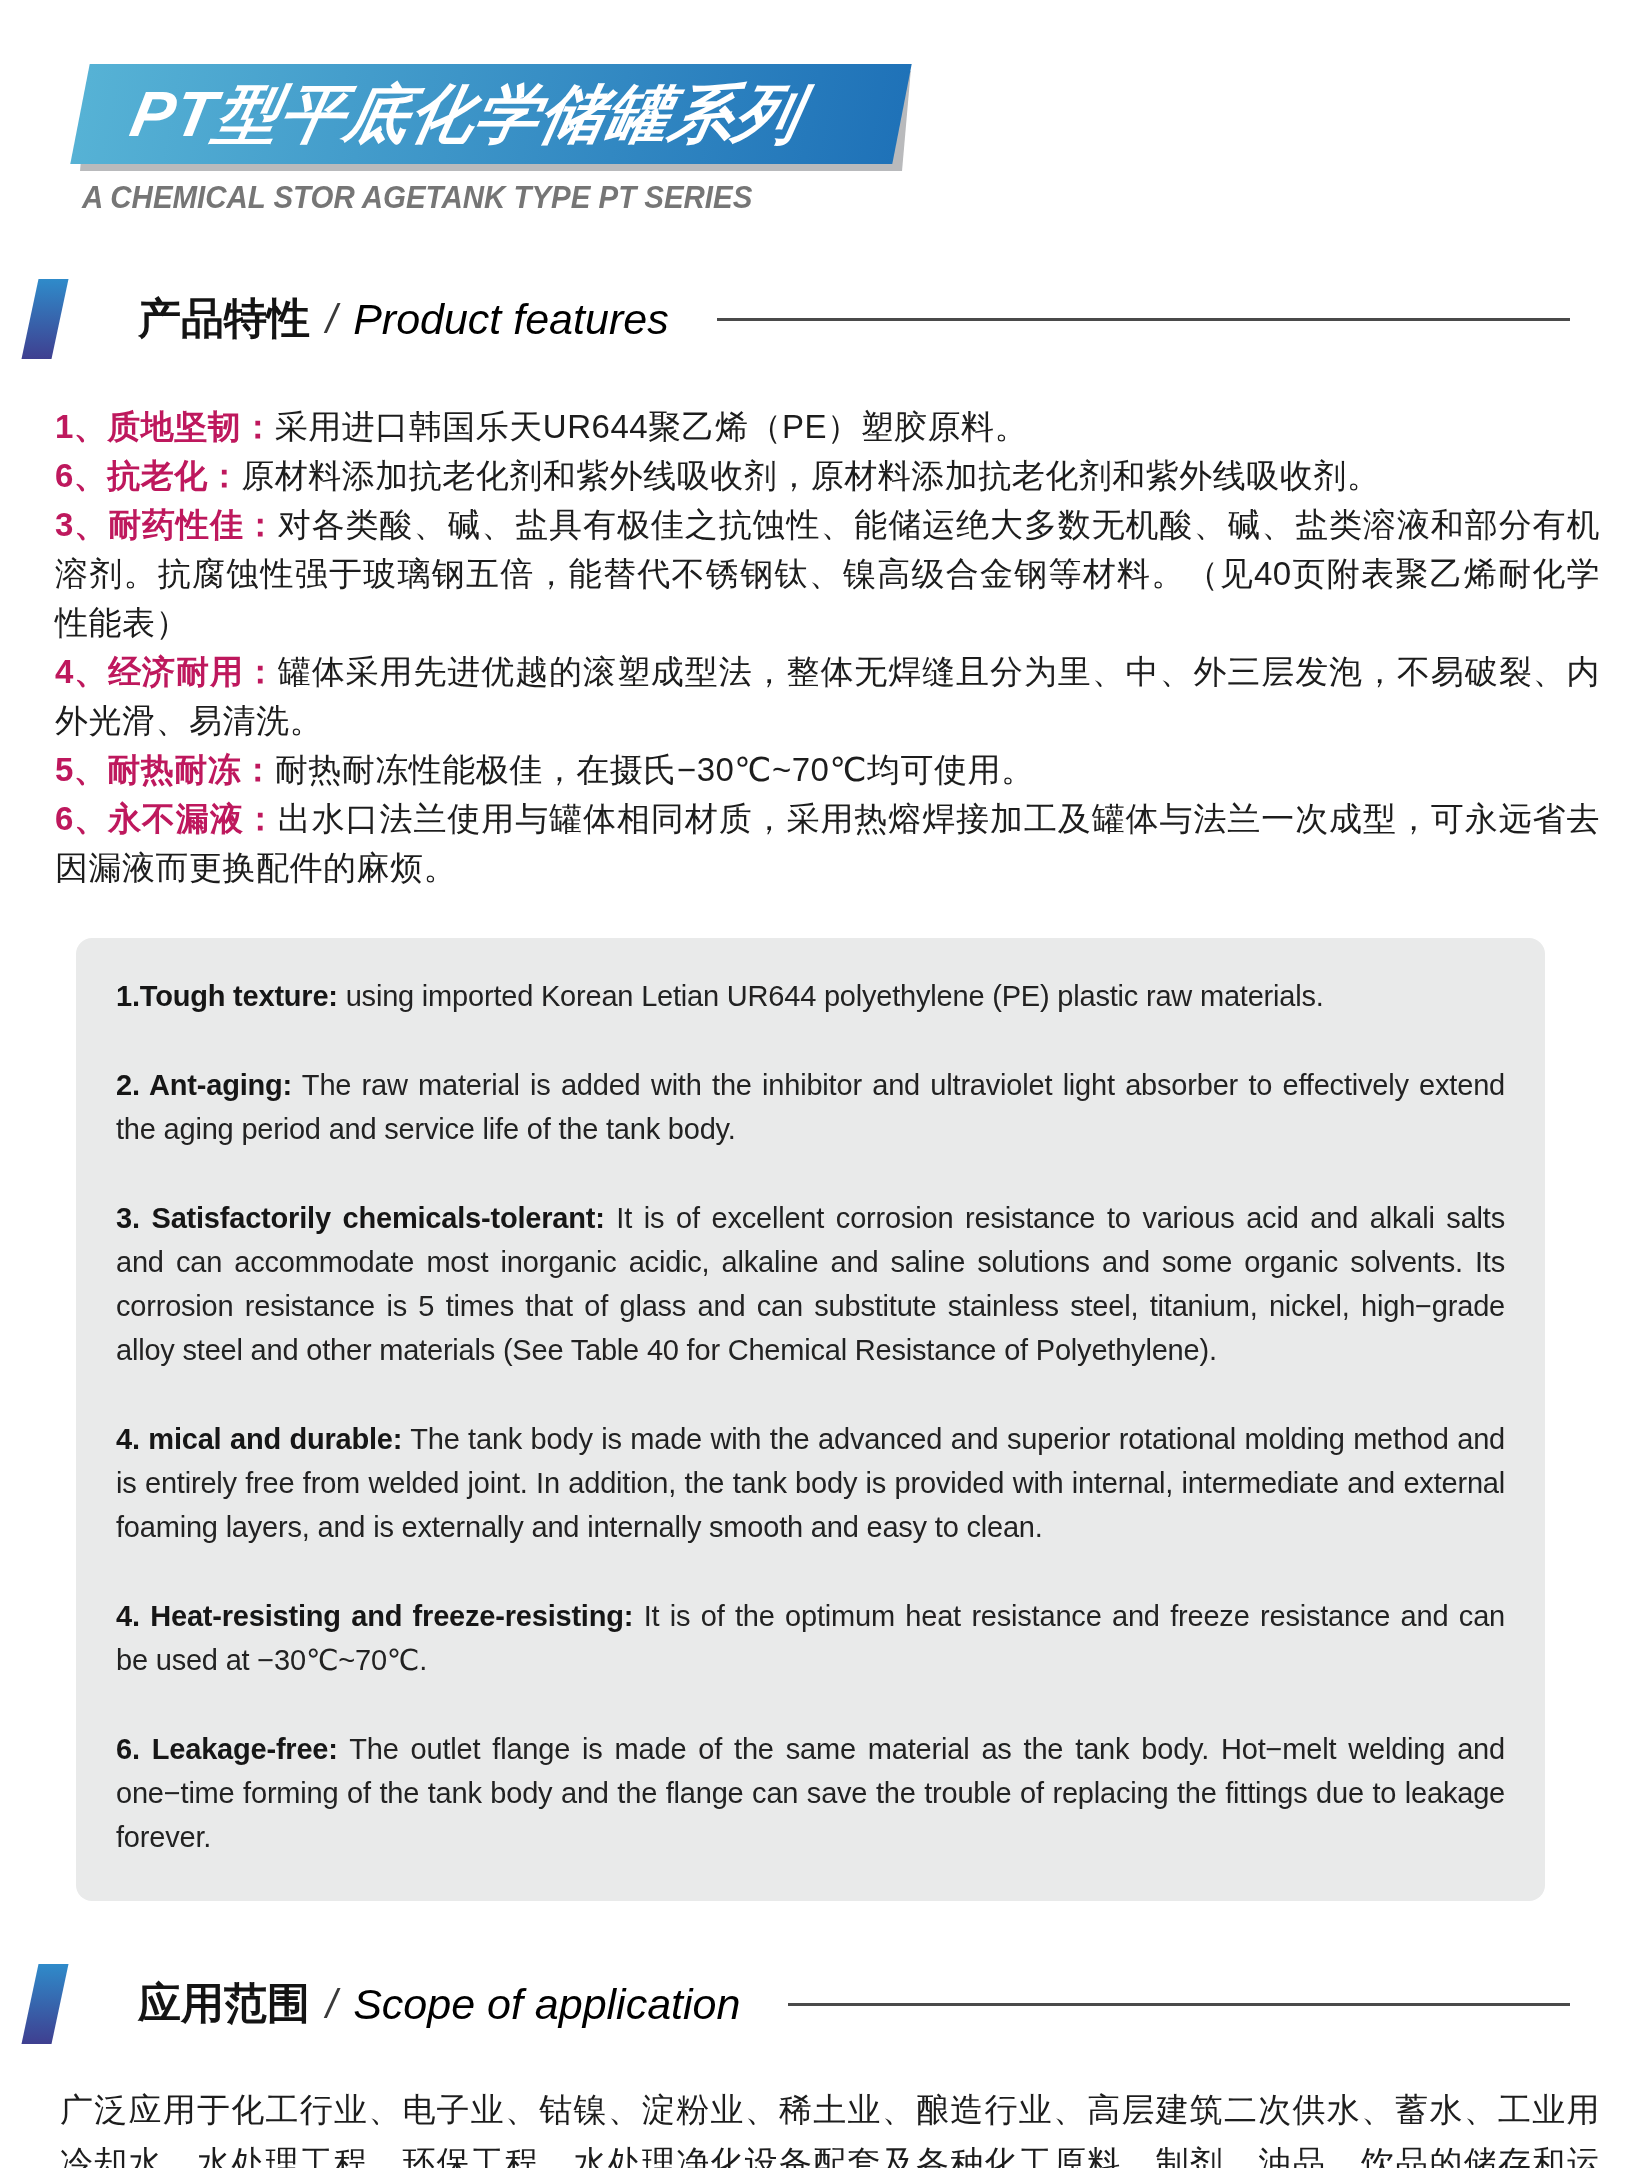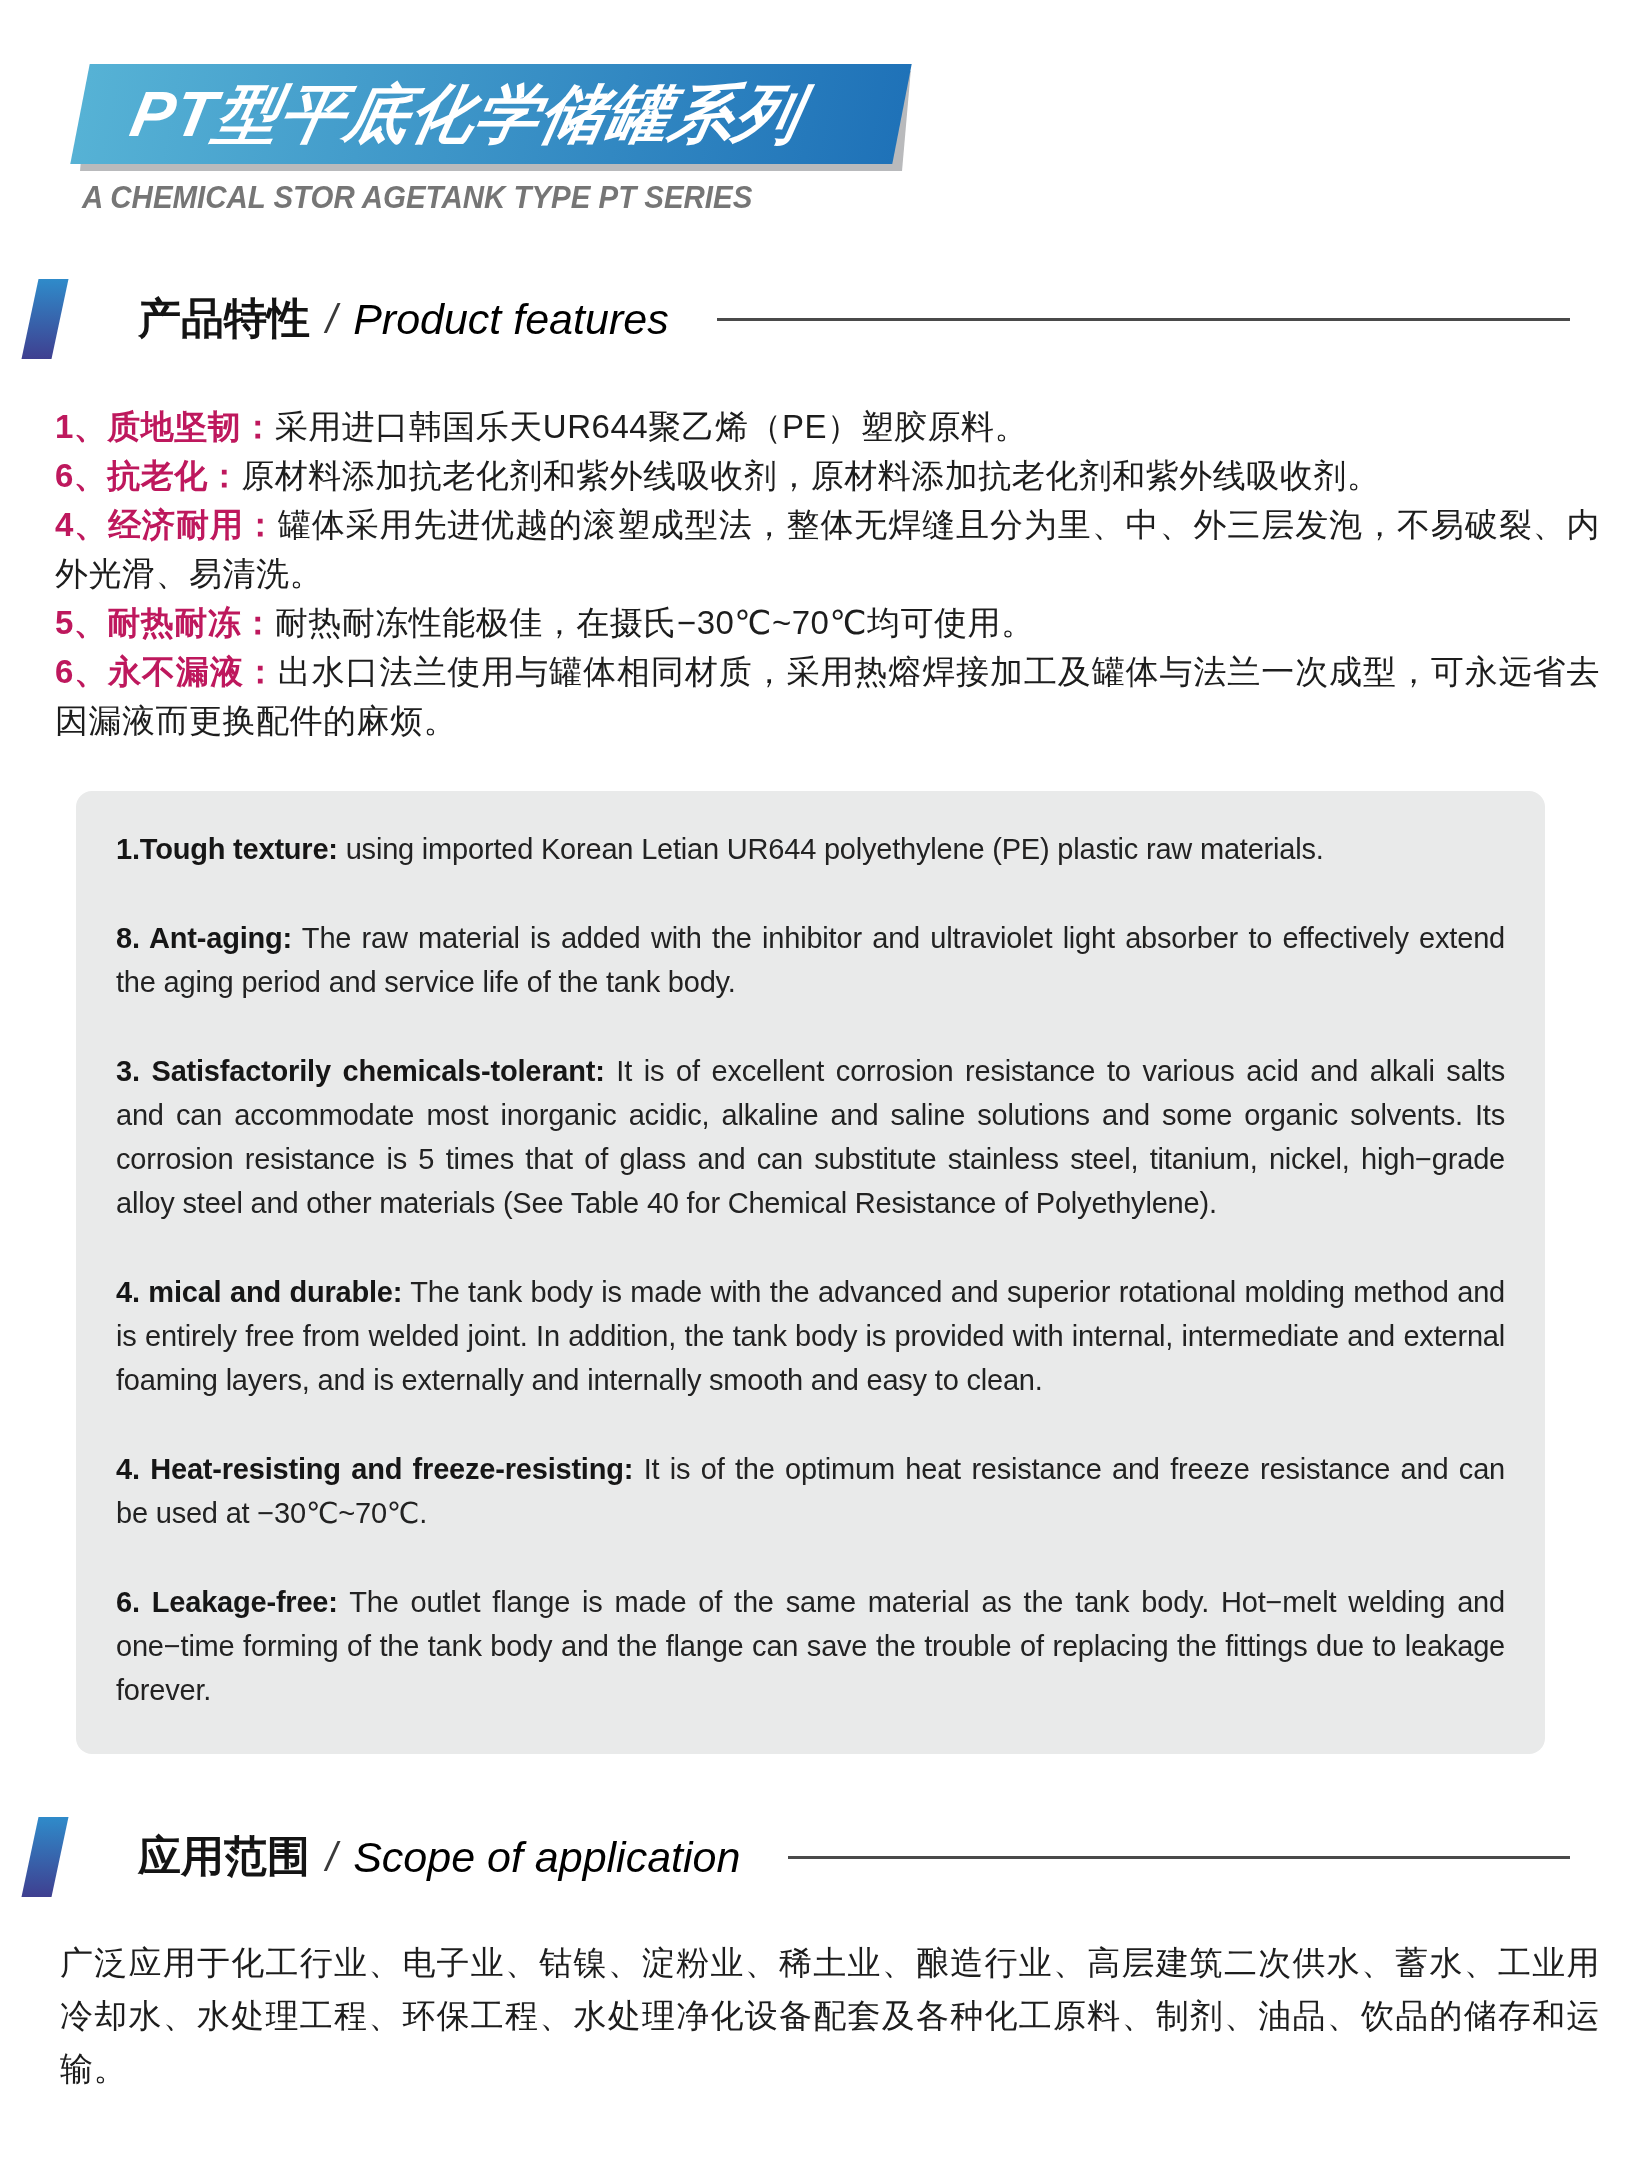--- a/index.html
+++ b/index.html
@@ -98,28 +98,29 @@
       <span class="accent-bar"></span>
       <span class="sec-zh">产品特性</span>
       <span class="sec-sep">/</span>
       <span class="sec-en">Product features</span>
       <span class="sec-line"></span>
     </div>
 
     <ul class="zh-list">
       <li><span class="zh-label">1、质地坚韧：</span><span>采用进口韩国乐天UR644聚乙烯（PE）塑胶原料。</span></li>
       <li><span class="zh-label">6、抗老化：</span><span>原材料添加抗老化剂和紫外线吸收剂，原材料添加抗老化剂和紫外线吸收剂。</span></li>
+      <li><span class="zh-label">3、耐药性佳：</span><span>对各类酸、碱、盐具有极佳之抗蚀性、能储运绝大多数无机酸、碱、盐类溶液和部分有机溶剂。抗腐蚀性强于玻璃钢五倍，能替代不锈钢钛、镍高级合金钢等材料。（见40页附表聚乙烯耐化学性能表）</span></li>
       <li><span class="zh-label">4、经济耐用：</span><span>罐体采用先进优越的滚塑成型法，整体无焊缝且分为里、中、外三层发泡，不易破裂、内外光滑、易清洗。</span></li>
       <li><span class="zh-label">5、耐热耐冻：</span><span>耐热耐冻性能极佳，在摄氏−30℃~70℃均可使用。</span></li>
       <li><span class="zh-label">6、永不漏液：</span><span>出水口法兰使用与罐体相同材质，采用热熔焊接加工及罐体与法兰一次成型，可永远省去因漏液而更换配件的麻烦。</span></li>
     </ul>
 
     <div class="gray-box">
       <p><span class="en-label">1.Tough texture:</span><span> using imported Korean Letian UR644 polyethylene (PE) plastic raw materials.</span></p>
-      <p><span class="en-label">8. Ant-aging:</span><span> The raw material is added with the inhibitor and ultraviolet light absorber to effectively extend the aging period and service life of the tank body.</span></p>
+      <p><span class="en-label">2. Ant-aging:</span><span> The raw material is added with the inhibitor and ultraviolet light absorber to effectively extend the aging period and service life of the tank body.</span></p>
       <p><span class="en-label">3. Satisfactorily chemicals-tolerant:</span><span> It is of excellent corrosion resistance to various acid and alkali salts and can accommodate most inorganic acidic, alkaline and saline solutions and some organic solvents. Its corrosion resistance is 5 times that of glass and can substitute stainless steel, titanium, nickel, high−grade alloy steel and other materials (See Table 40 for Chemical Resistance of Polyethylene).</span></p>
       <p><span class="en-label">4. mical and durable:</span><span> The tank body is made with the advanced and superior rotational molding method and is entirely free from welded joint. In addition, the tank body is provided with internal, intermediate and external foaming layers, and is externally and internally smooth and easy to clean.</span></p>
       <p><span class="en-label">4. Heat-resisting and freeze-resisting:</span><span> It is of the optimum heat resistance and freeze resistance and can be used at −30℃~70℃.</span></p>
       <p><span class="en-label">6. Leakage-free:</span><span> The outlet flange is made of the same material as the tank body. Hot−melt welding and one−time forming of the tank body and the flange can save the trouble of replacing the fittings due to leakage forever.</span></p>
     </div>
   </section>
 
   <section>
     <div class="sec-header">
       <span class="accent-bar"></span>

